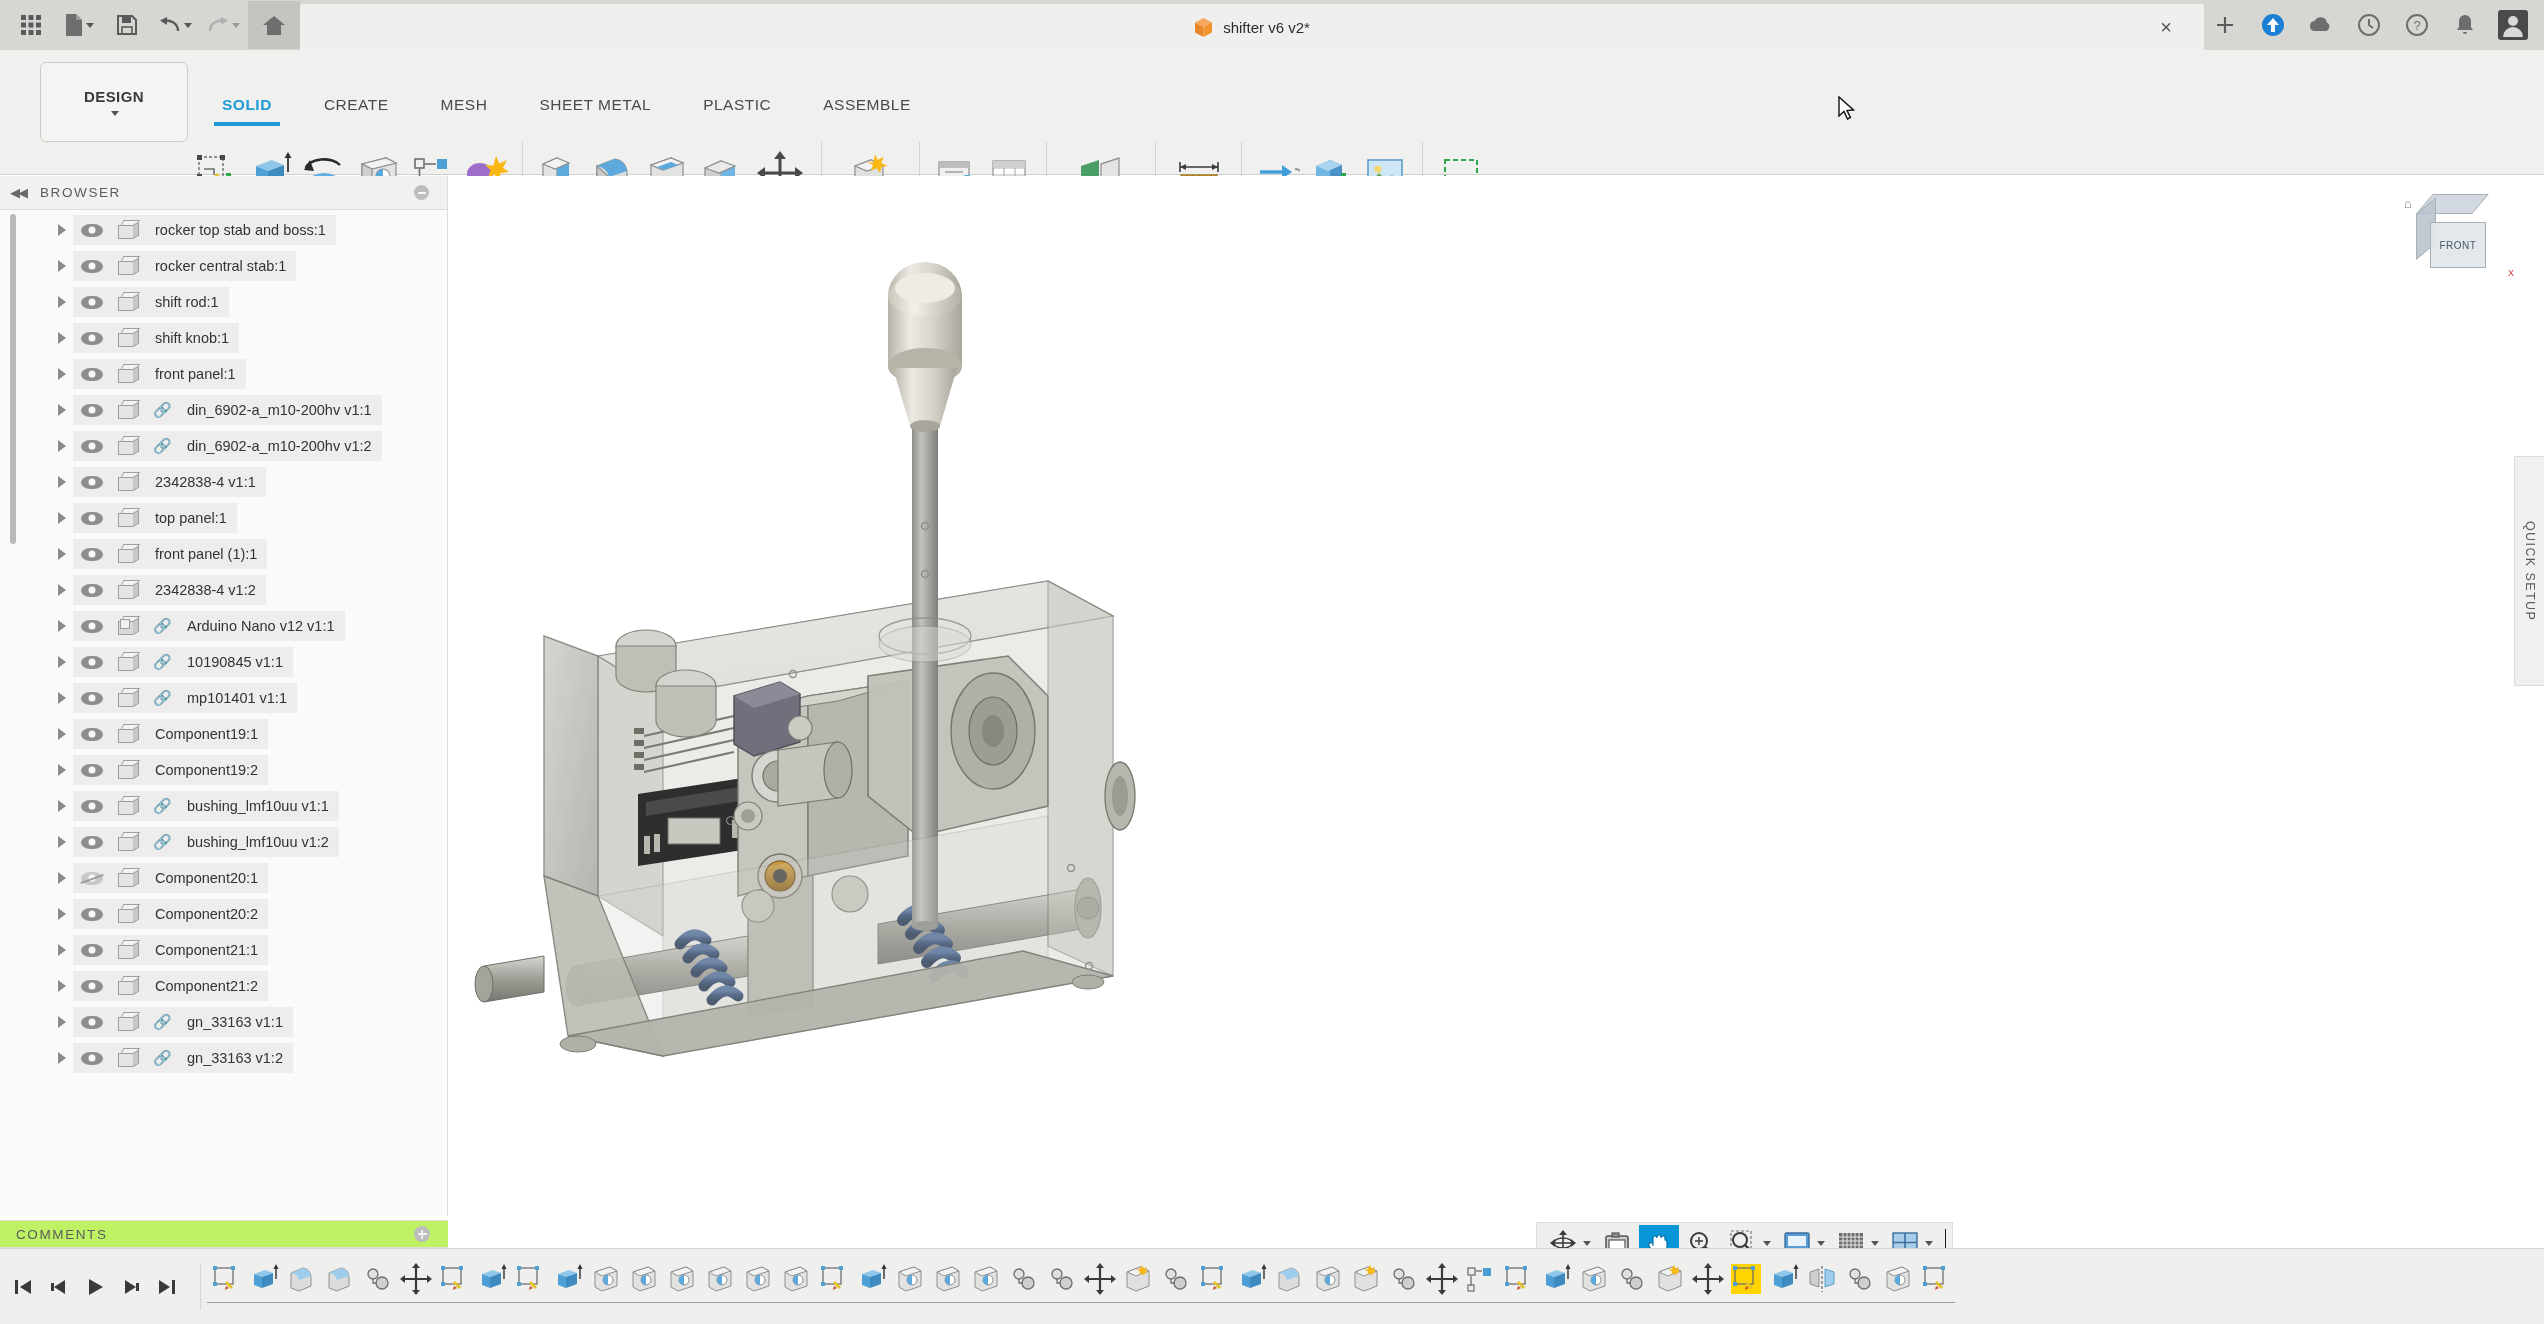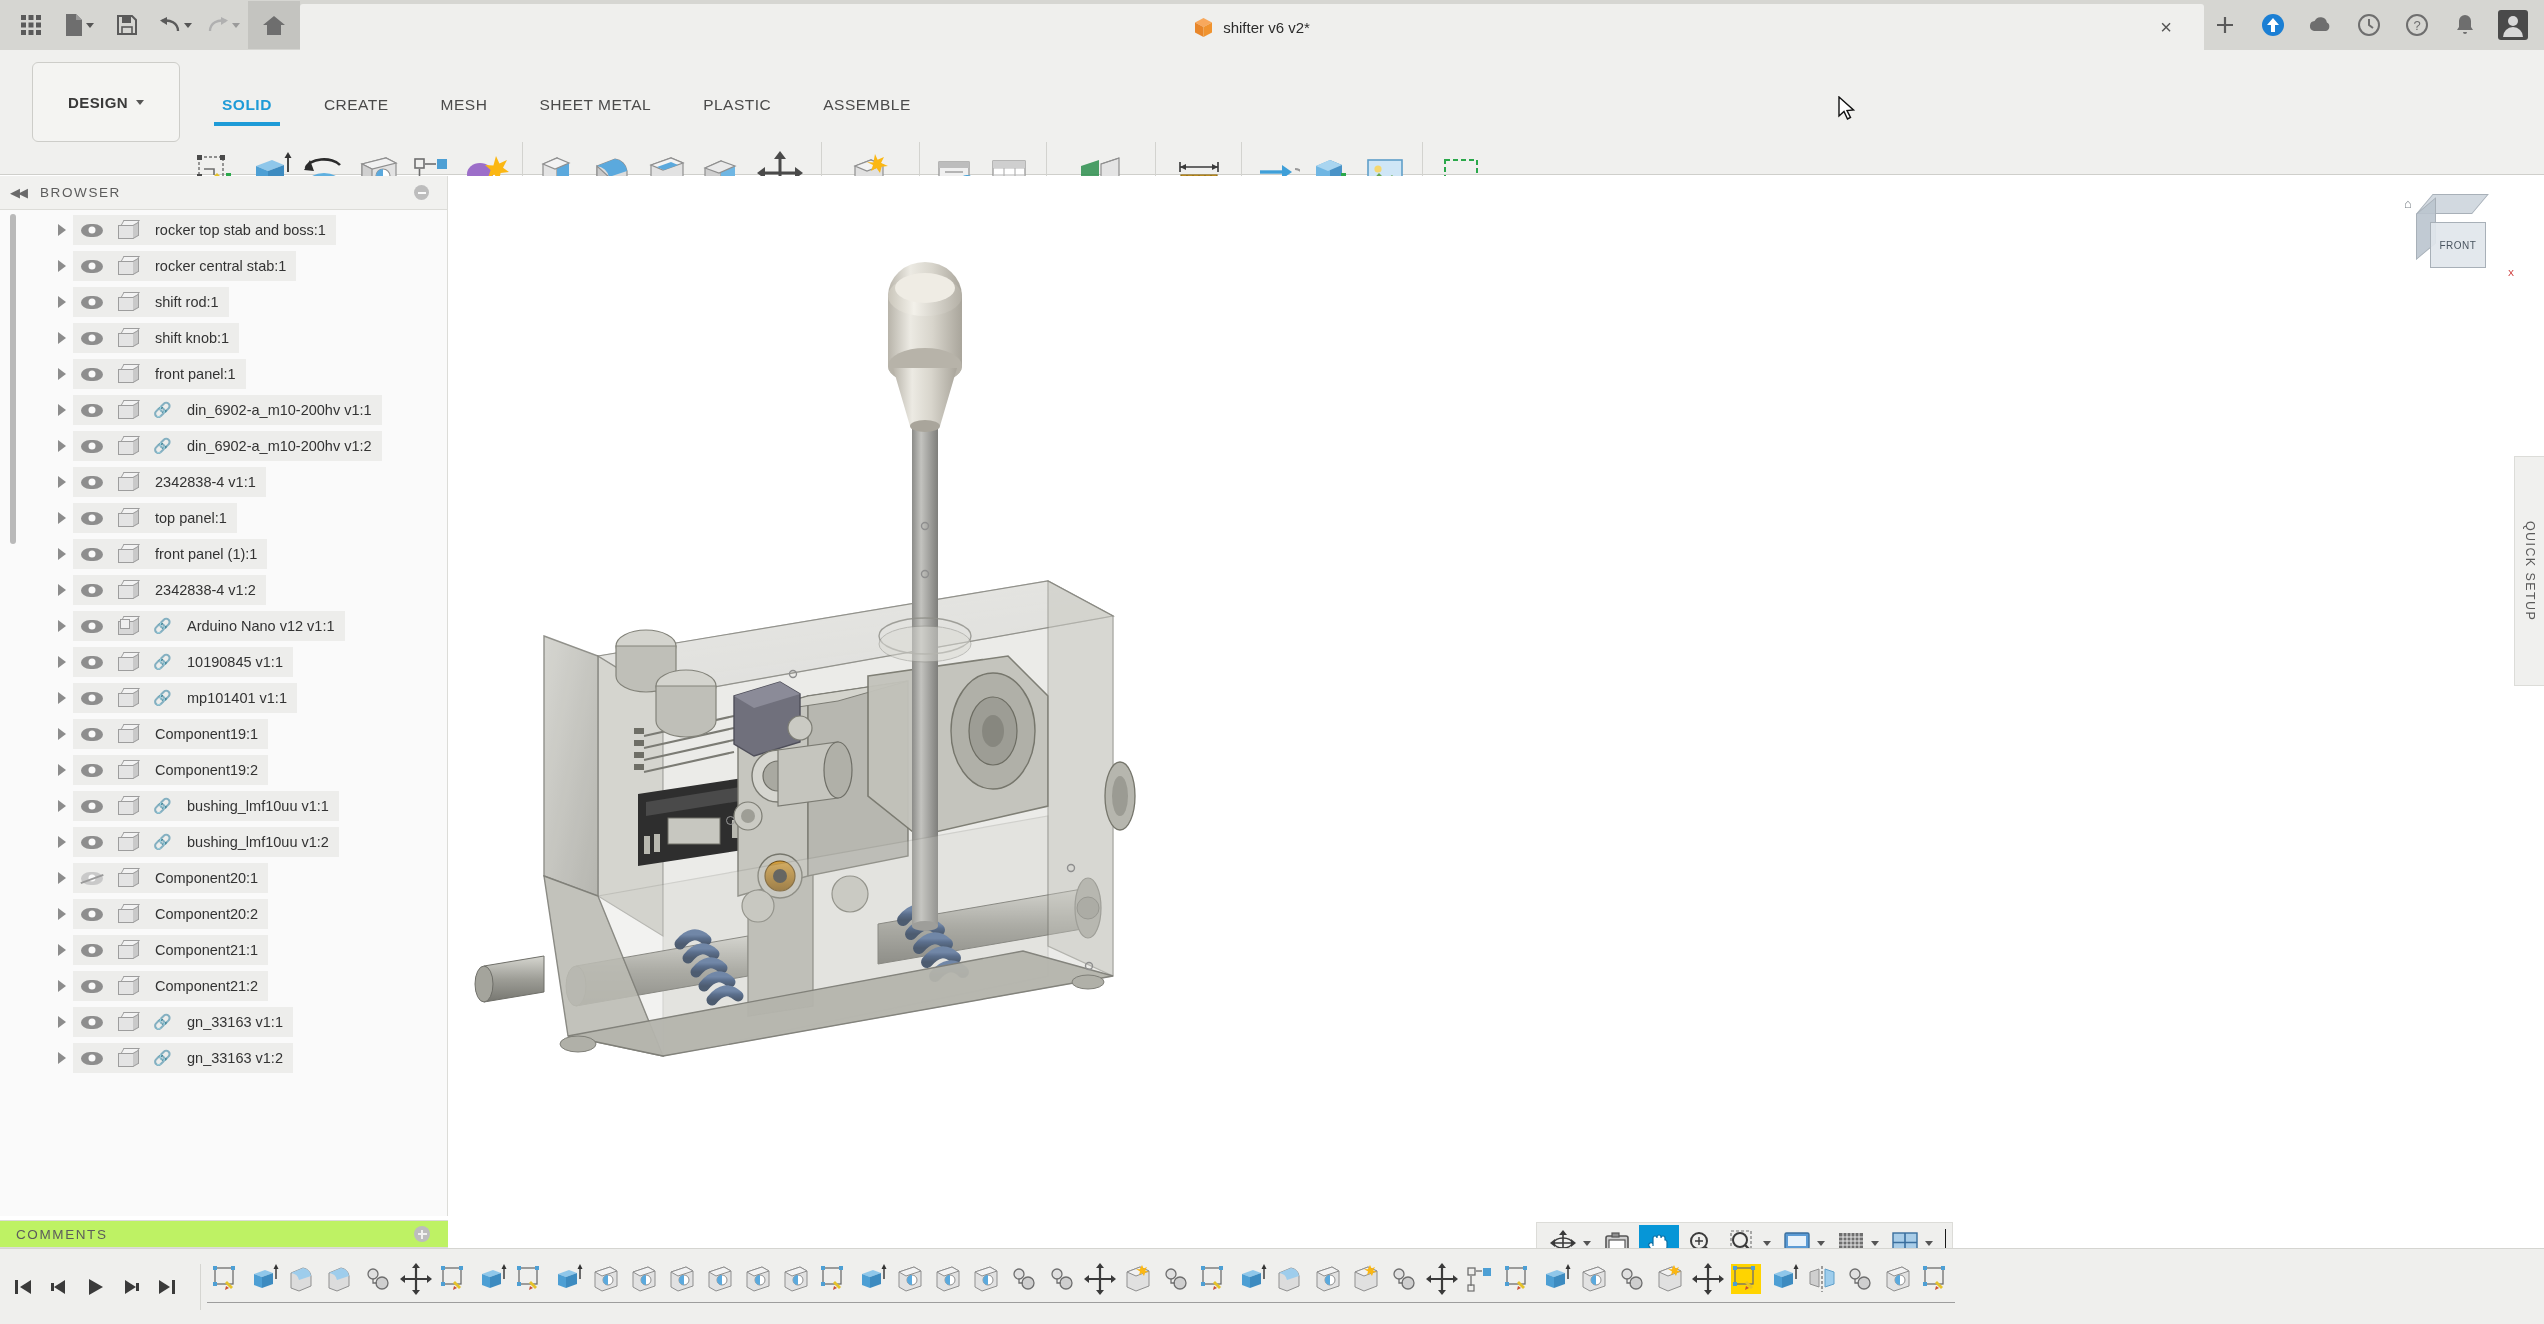--- a/index.html
+++ b/index.html
@@ -39,24 +39,24 @@
   }
   .tb-right { display:flex; align-items:center; gap:6px; padding-right:10px; }
   .tb-ricon { width:42px;height:42px; display:flex;align-items:center;justify-content:center; position:relative;}
 
   
   .ribbon {
     position:absolute; top:50px; left:0; width:2544px; height:125px;
     background:#f0f0ee; border-bottom:1px solid #cfcfcb;
   }
   .design-pill {
-    position:absolute; left:32px; top:12px; width:148px; height:80px;
+    position:absolute; left:40px; top:12px; width:148px; height:80px;
     border:1px solid #cdcdc9; border-radius:6px; background:#f4f4f2;
     display:flex; align-items:center; justify-content:center; gap:6px;
-    font-size:15px; font-weight:bold; letter-spacing:.4px; color:#3a3a3a;
+    font-size:15px; font-weight:bold; letter-spacing:.4px; color:#3a3a3a;flex-direction:column;
   }
   .tabs { position:absolute; left:196px; top:44px; display:flex; gap:0; }
   .tab {
     padding:0 26px; font-size:15.5px; letter-spacing:.5px; color:#4a4a4a;
     position:relative; height:30px; line-height:22px; white-space:nowrap;
   }
   .tab.active { color:#1e9bd7; font-weight:bold; }
   .tab.active:after{
     content:""; position:absolute; left:18px; right:18px; bottom:-2px; height:4px; background:#1e9bd7;
   }

